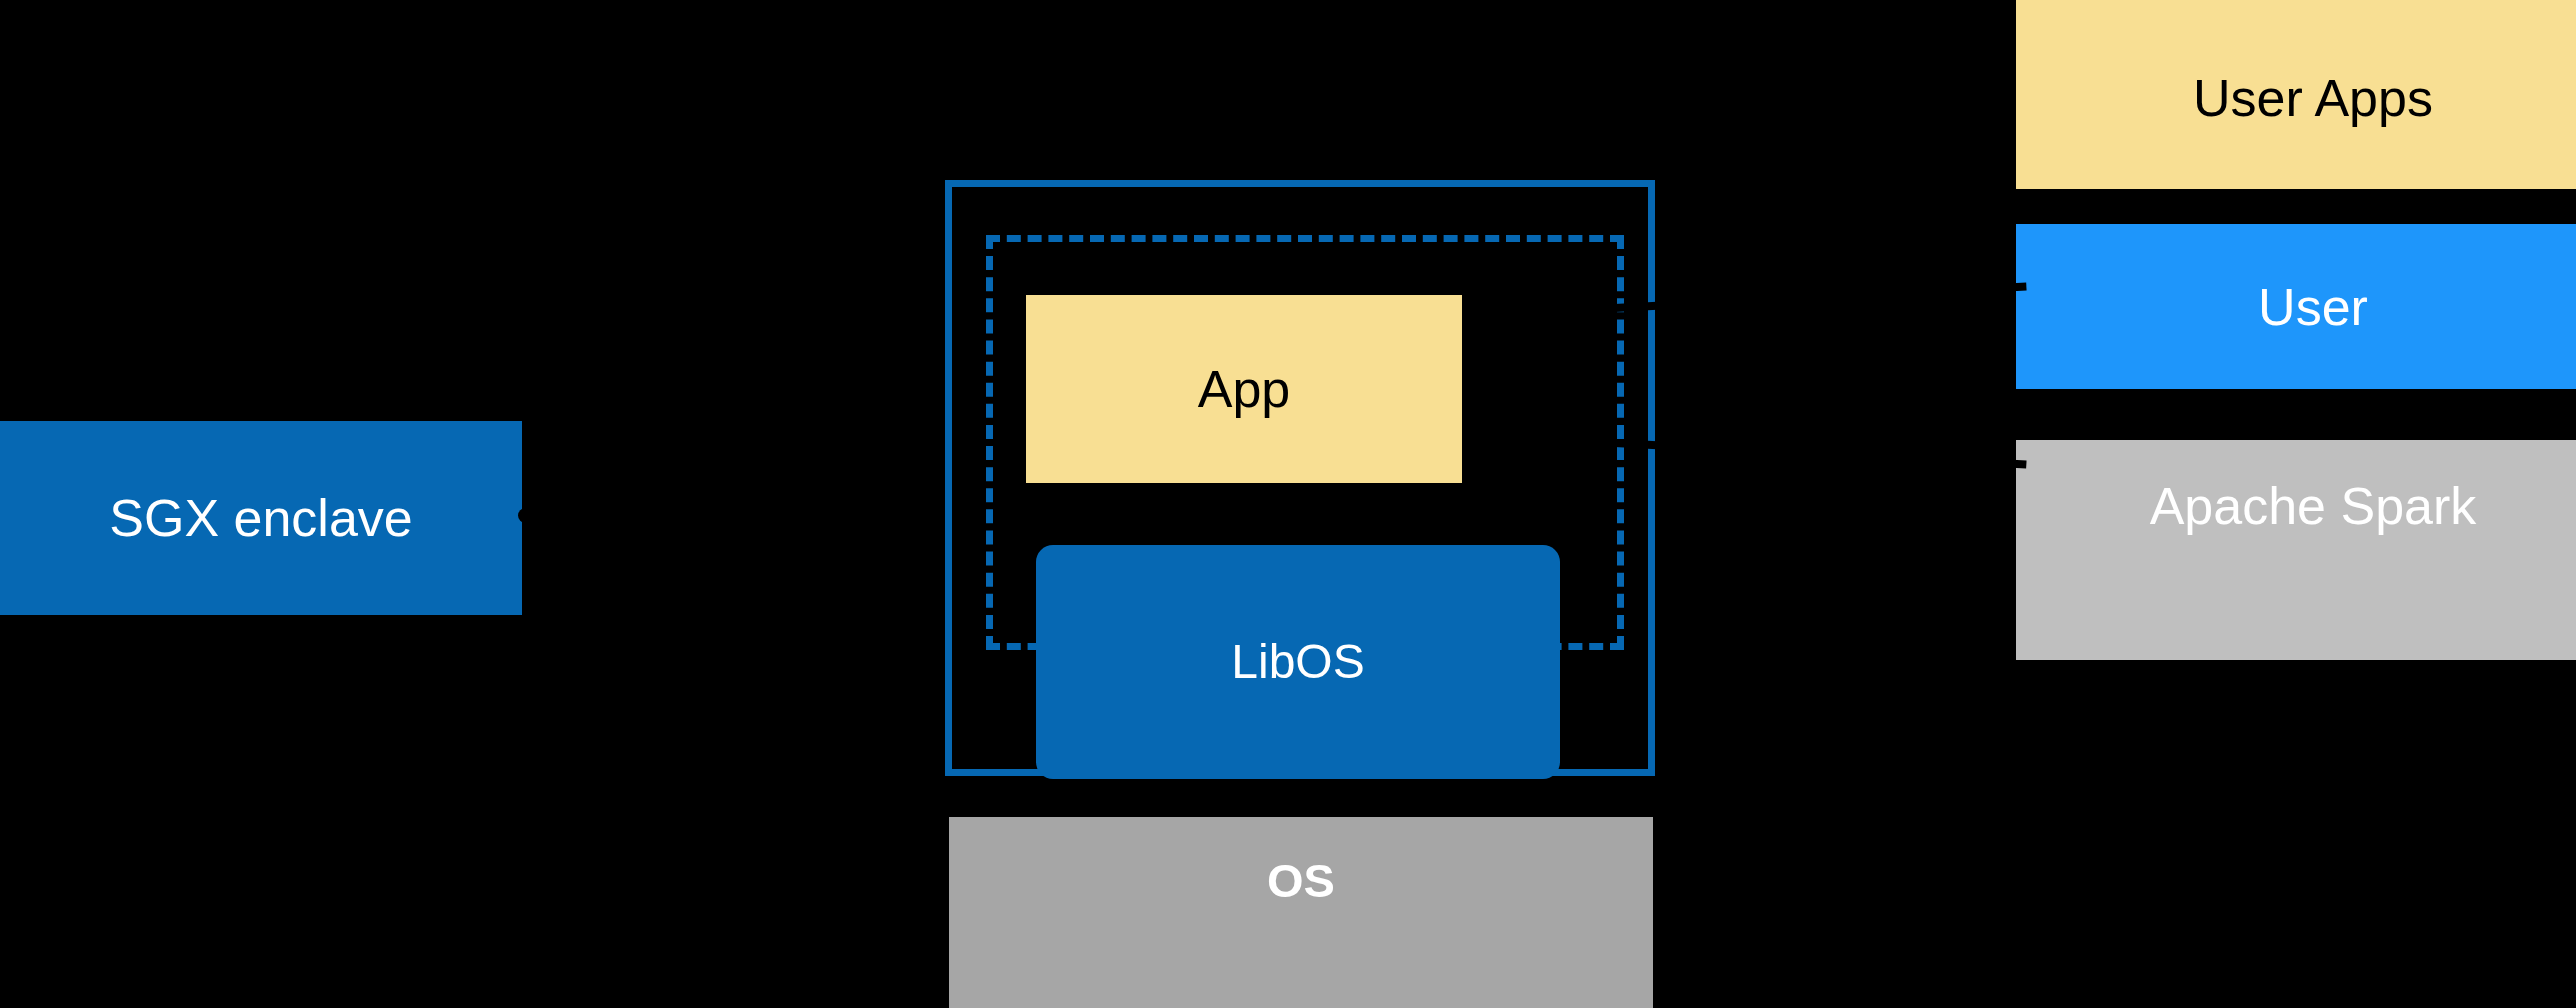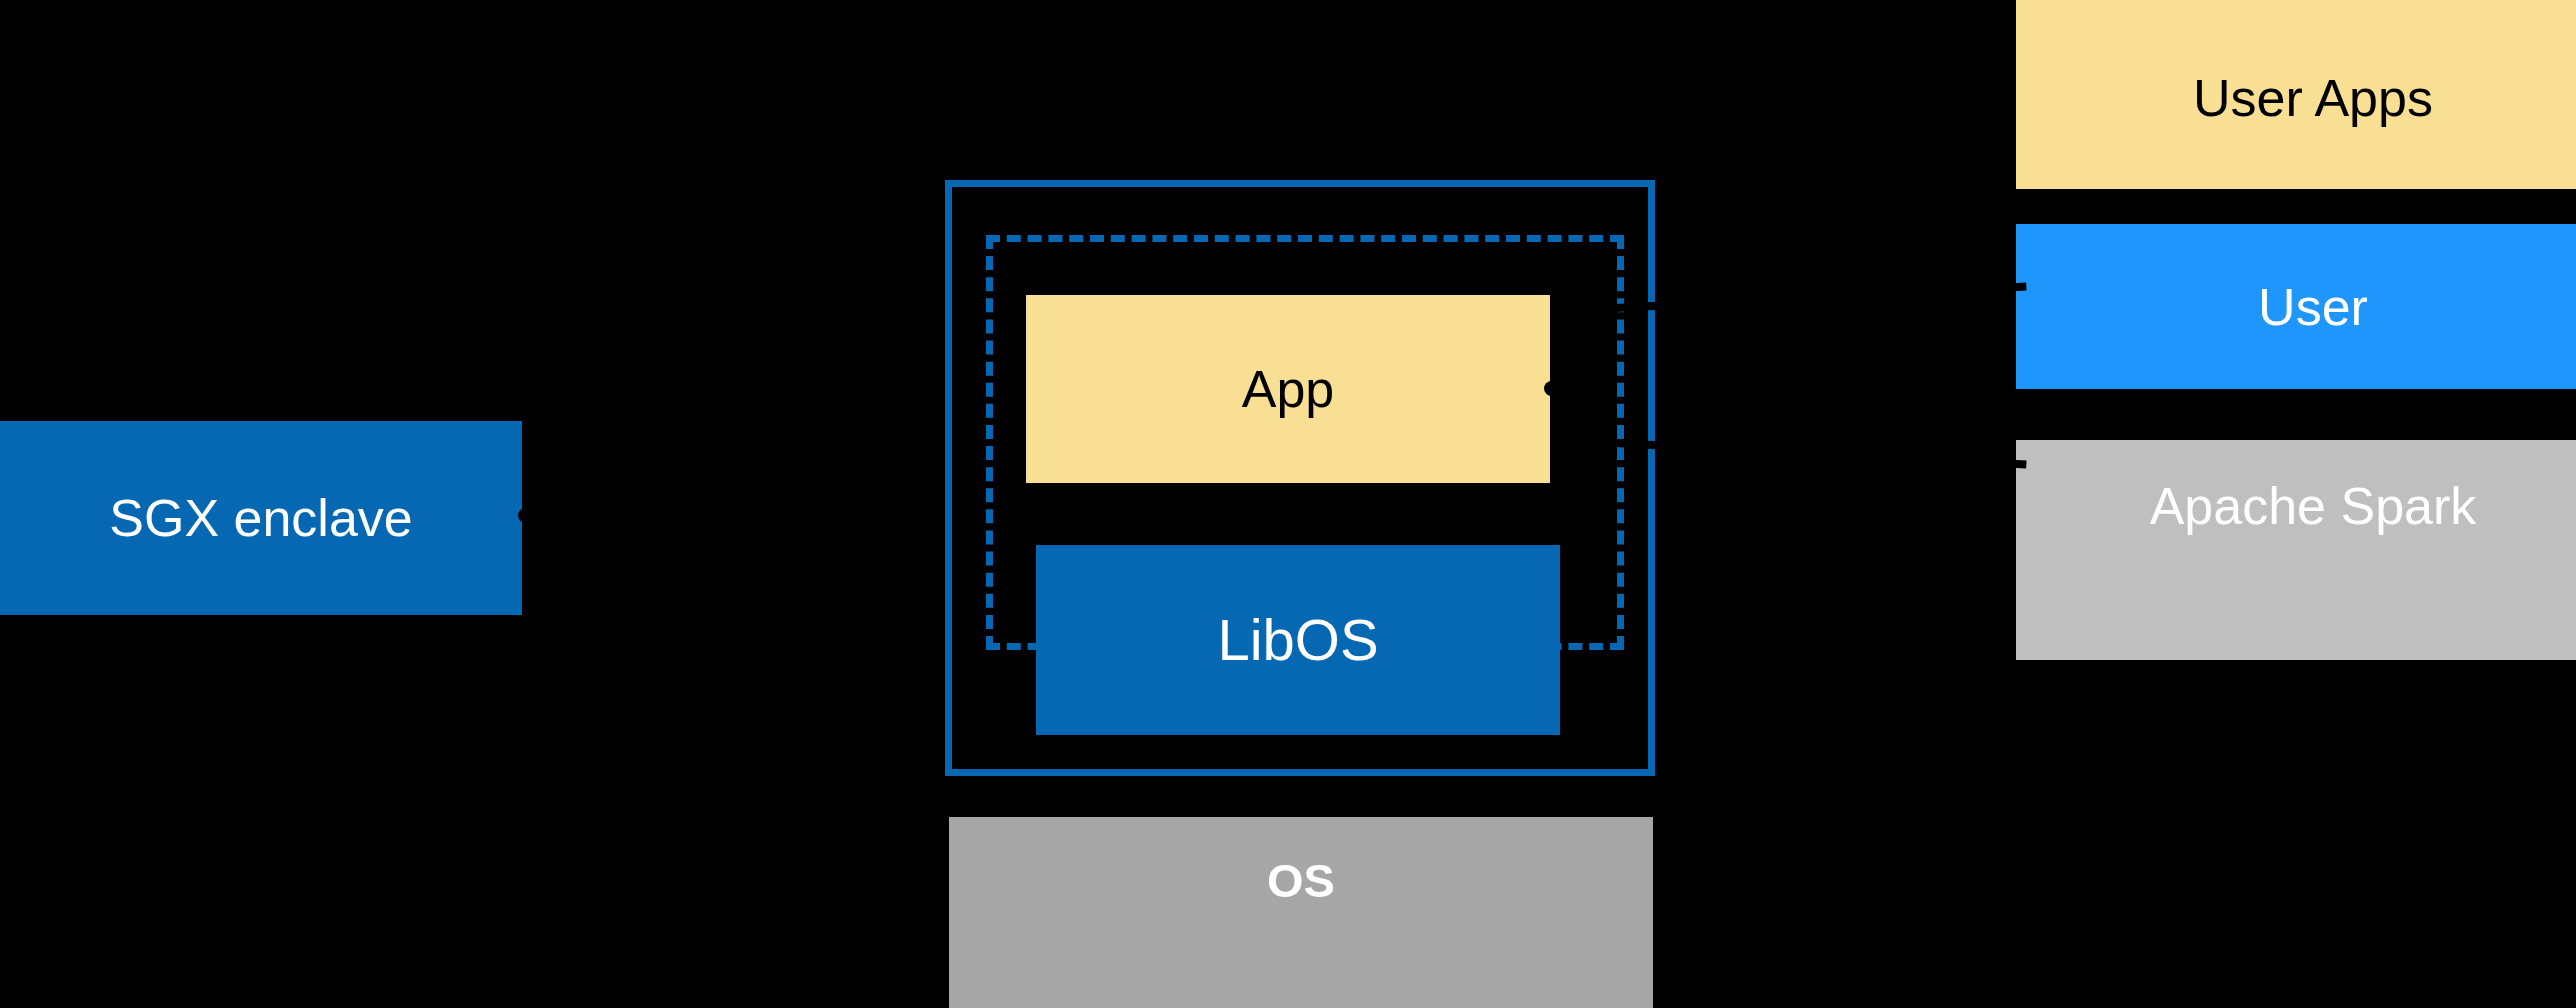--- a/index.html
+++ b/index.html
@@ -53,34 +53,35 @@
     left: 986px;
     top: 235px;
     width: 638px;
     height: 415px;
     border: 7.5px dashed #0668B3;
     background: transparent;
   }
   #app-box {
     left: 1026px;
     top: 295px;
-    width: 524px;
+    width: 436px;
     height: 188px;
     background: #F8DF93;
     color: #000000;
     font-size: 52px;
   }
   #libos-box {
     left: 1036px;
     top: 545px;
     width: 524px;
-    height: 190px;
+    height: 234px;
     background: #0668B3;
     color: #FFFFFF;
-    font-size: 58px;
+    font-size: 48px;
+    border-radius: 17px;
   }
   #os-box {
     left: 949px;
     top: 817px;
     width: 704px;
     height: 209px;
     background: #A6A6A6;
     color: #FFFFFF;
     font-size: 47px;
     font-weight: bold;

